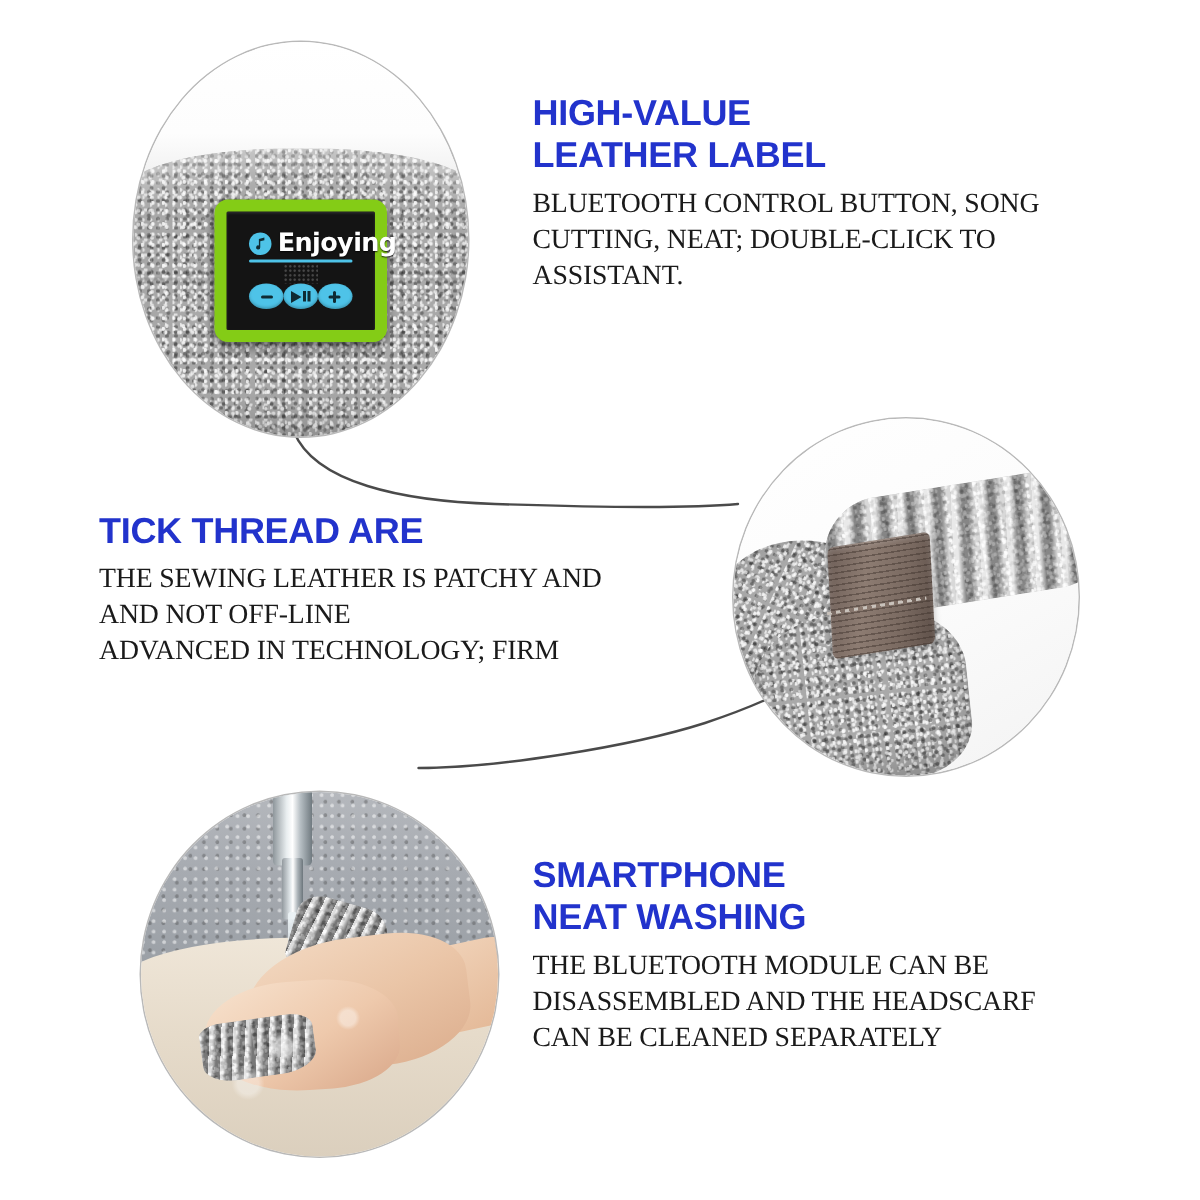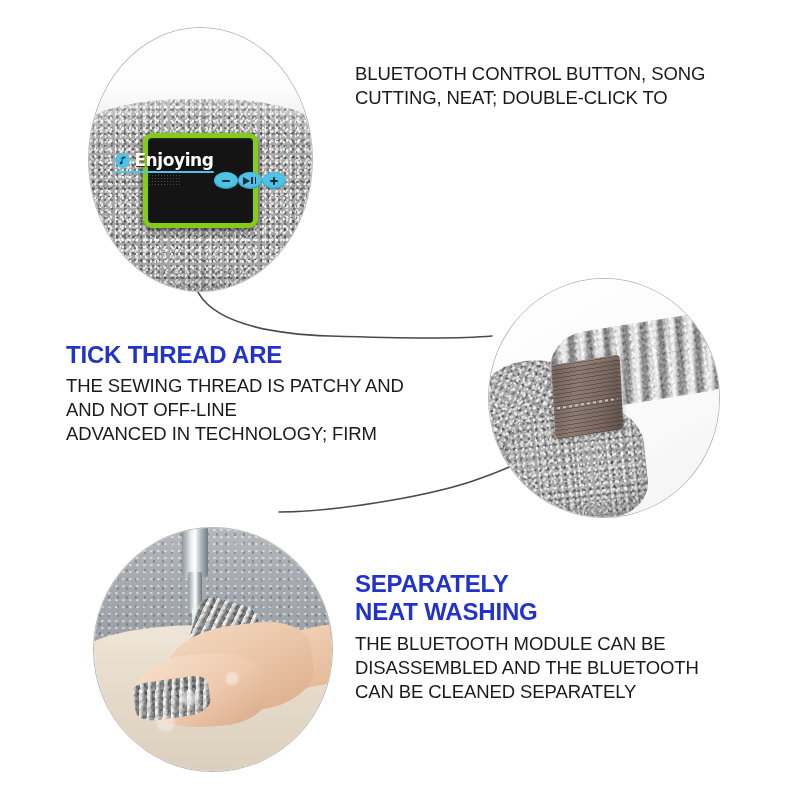--- a/index.html
+++ b/index.html
@@ -77,27 +77,27 @@
     border-radius: 2px;
   }
 
   
   .leather-patch {
     position: absolute;
     left: 24%; top: 40%;
     width: 52%; height: 36%;
     background: #141414;
     border-radius: 9px;
-    border: 5px solid #84cc16;
+    border: 8px solid #84cc16;
     box-shadow: 0 3px 7px rgba(0,0,0,.55), inset 0 1px 2px rgba(255,255,255,.12);
     box-sizing: border-box;
     padding: 6% 7%;
     display: flex;
-    flex-direction: row;
-    justify-content: center;
+    flex-direction: column;
+    justify-content: flex-end;
   }
   .patch-top {
     display: flex;
     align-items: center;
     gap: 4px;
   }
   .note-badge {
     width: 15px; height: 15px;
     border-radius: 50%;
     background: #4ec3e8;
@@ -326,21 +326,21 @@
     margin: 0 0 5px 0;
     font-family: "Liberation Sans", "DejaVu Sans", sans-serif;
   }
   .body-copy {
     color: #1a1a1a;
     font-weight: 400;
     font-size: 18.5px;
     line-height: 1.3;
     margin: 0;
     letter-spacing: -0.1px;
-    font-family: Liberation Sans, sans-serif;
+    font-family: Liberation Serif, serif;
   }
   .heading span, .body-copy span { display: block; }
 </style>
 </head>
 <body>
 
 <div id="page">
 
   <svg class="connector-layer" viewBox="0 0 800 800" width="800" height="800">
     <path d="M 196 288 C 210 322, 268 334, 330 336 C 420 339, 470 338, 492 336" fill="none" stroke="#4a4a4a" stroke-width="1.6" stroke-linecap="round"></path>
@@ -409,42 +409,47 @@
       <div class="cloth-top cloth-ribs fabric"></div>
       <div class="wrist"></div>
       <div class="hand-back"></div>
       <div class="hand-front"></div>
       <div class="cloth-bottom cloth-ribs fabric"></div>
       <div class="suds"></div>
     </div>
   </div>
 
   <div class="text-block" style="left:355px; top:62px; width:352px;">
+    <h2 class="heading">
+      <span>HIGH-VALUE</span>
+      <span>LEATHER LABEL</span>
+    </h2>
     <p class="body-copy">
       <span>BLUETOOTH CONTROL BUTTON, SONG</span>
       <span>CUTTING, NEAT; DOUBLE-CLICK TO</span>
+      <span>ASSISTANT.</span>
     </p>
   </div>
 
   <div class="text-block" style="left:66px; top:341px; width:352px;">
     <h2 class="heading">
       <span>TICK THREAD ARE</span>
     </h2>
     <p class="body-copy">
-      <span>THE SEWING THREAD IS PATCHY AND</span>
+      <span>THE SEWING LEATHER IS PATCHY AND</span>
       <span>AND NOT OFF-LINE</span>
       <span>ADVANCED IN TECHNOLOGY; FIRM</span>
     </p>
   </div>
 
   <div class="text-block" style="left:355px; top:570px; width:352px;">
     <h2 class="heading">
-      <span>SEPARATELY</span>
+      <span>SMARTPHONE</span>
       <span>NEAT WASHING</span>
     </h2>
     <p class="body-copy">
       <span>THE BLUETOOTH MODULE CAN BE</span>
-      <span>DISASSEMBLED AND THE BLUETOOTH</span>
+      <span>DISASSEMBLED AND THE HEADSCARF</span>
       <span>CAN BE CLEANED SEPARATELY</span>
     </p>
   </div>
 
 </div>
 
 </body></html>

